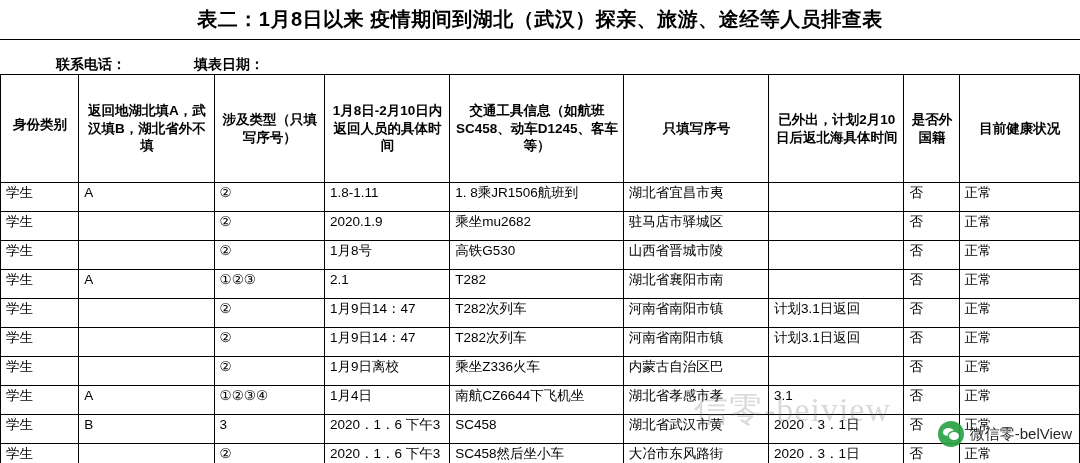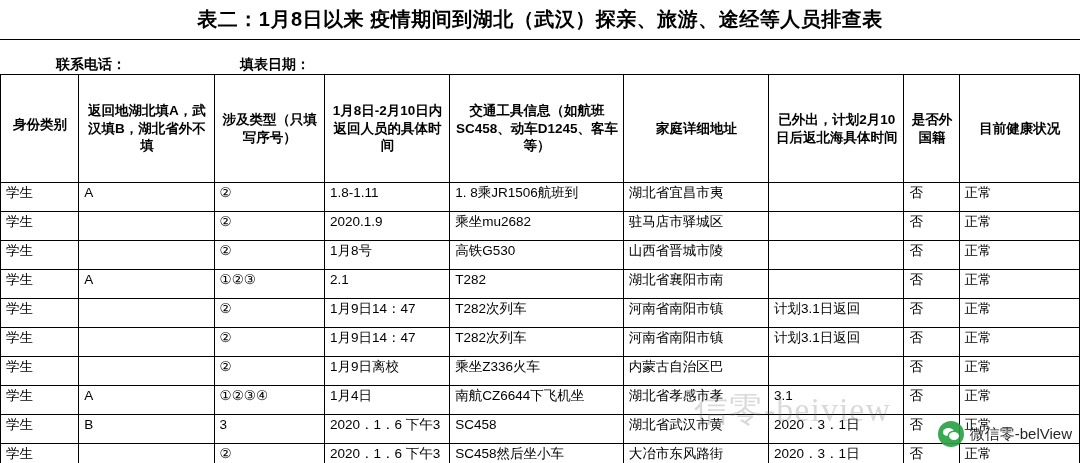--- a/index.html
+++ b/index.html
@@ -40,21 +40,21 @@
     display: flex;
     align-items: flex-end;
     font-family: "Liberation Sans", sans-serif;
     font-weight: bold;
     font-size: 14px;
   }
   .meta-phone {
     margin-left: 56px;
   }
   .meta-date {
-    margin-left: 114px;
+    margin-left: 68px;
   }
   table.sheet {
     border-collapse: collapse;
     table-layout: fixed;
     width: 1080px;
     font-size: 14px;
   }
   table.sheet th, table.sheet td {
     border: 1px solid #000000;
     vertical-align: top;
@@ -167,21 +167,21 @@
         <col class="c7">
         <col class="c8">
     </colgroup>
     <thead>
       <tr>
         <th class="c0">身份类别</th>
         <th>返回地湖北填A，武汉填B，湖北省外不填</th>
         <th>涉及类型（只填写序号）</th>
         <th>1月8日-2月10日内返回人员的具体时间</th>
         <th>交通工具信息（如航班SC458、动车D1245、客车等）</th>
-        <th>家庭详细地址</th>
+        <th>只填写序号</th>
         <th>已外出，计划2月10日后返北海具体时间</th>
         <th>是否外国籍</th>
         <th>目前健康状况</th>
       </tr>
     </thead>
     <tbody>
       <tr>
         <td>学生</td>
         <td>A</td>
         <td>②</td>

